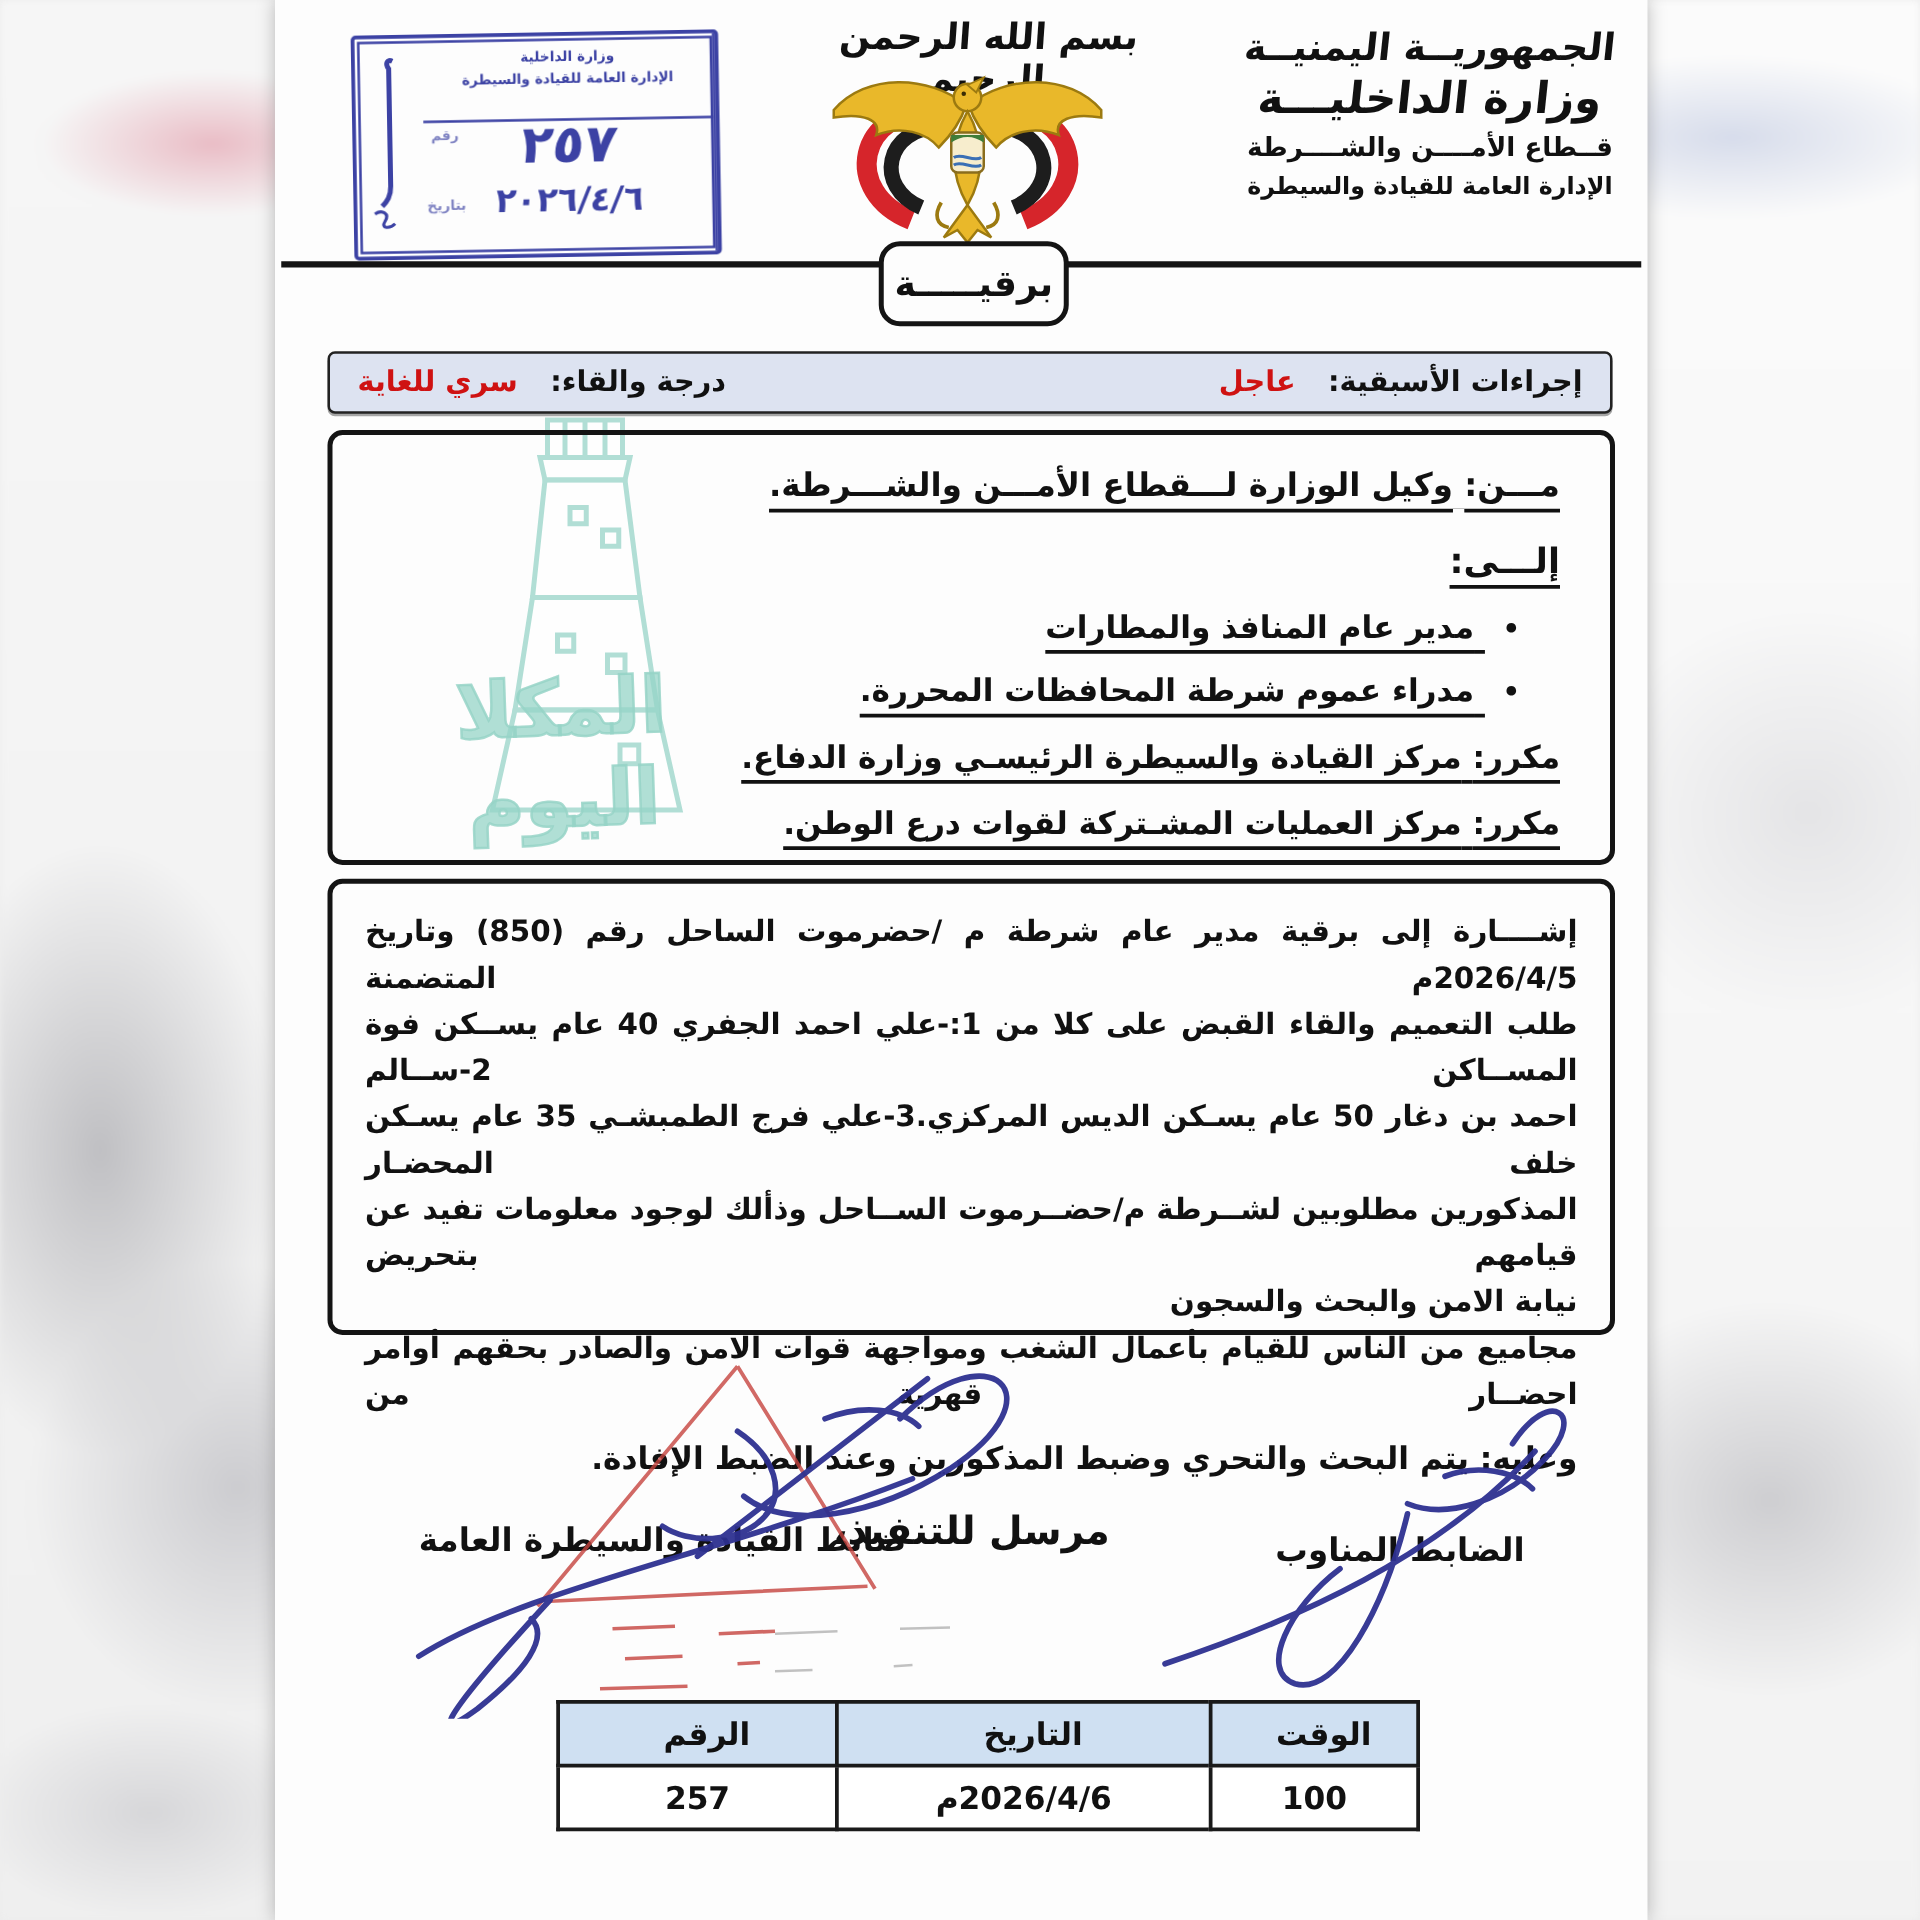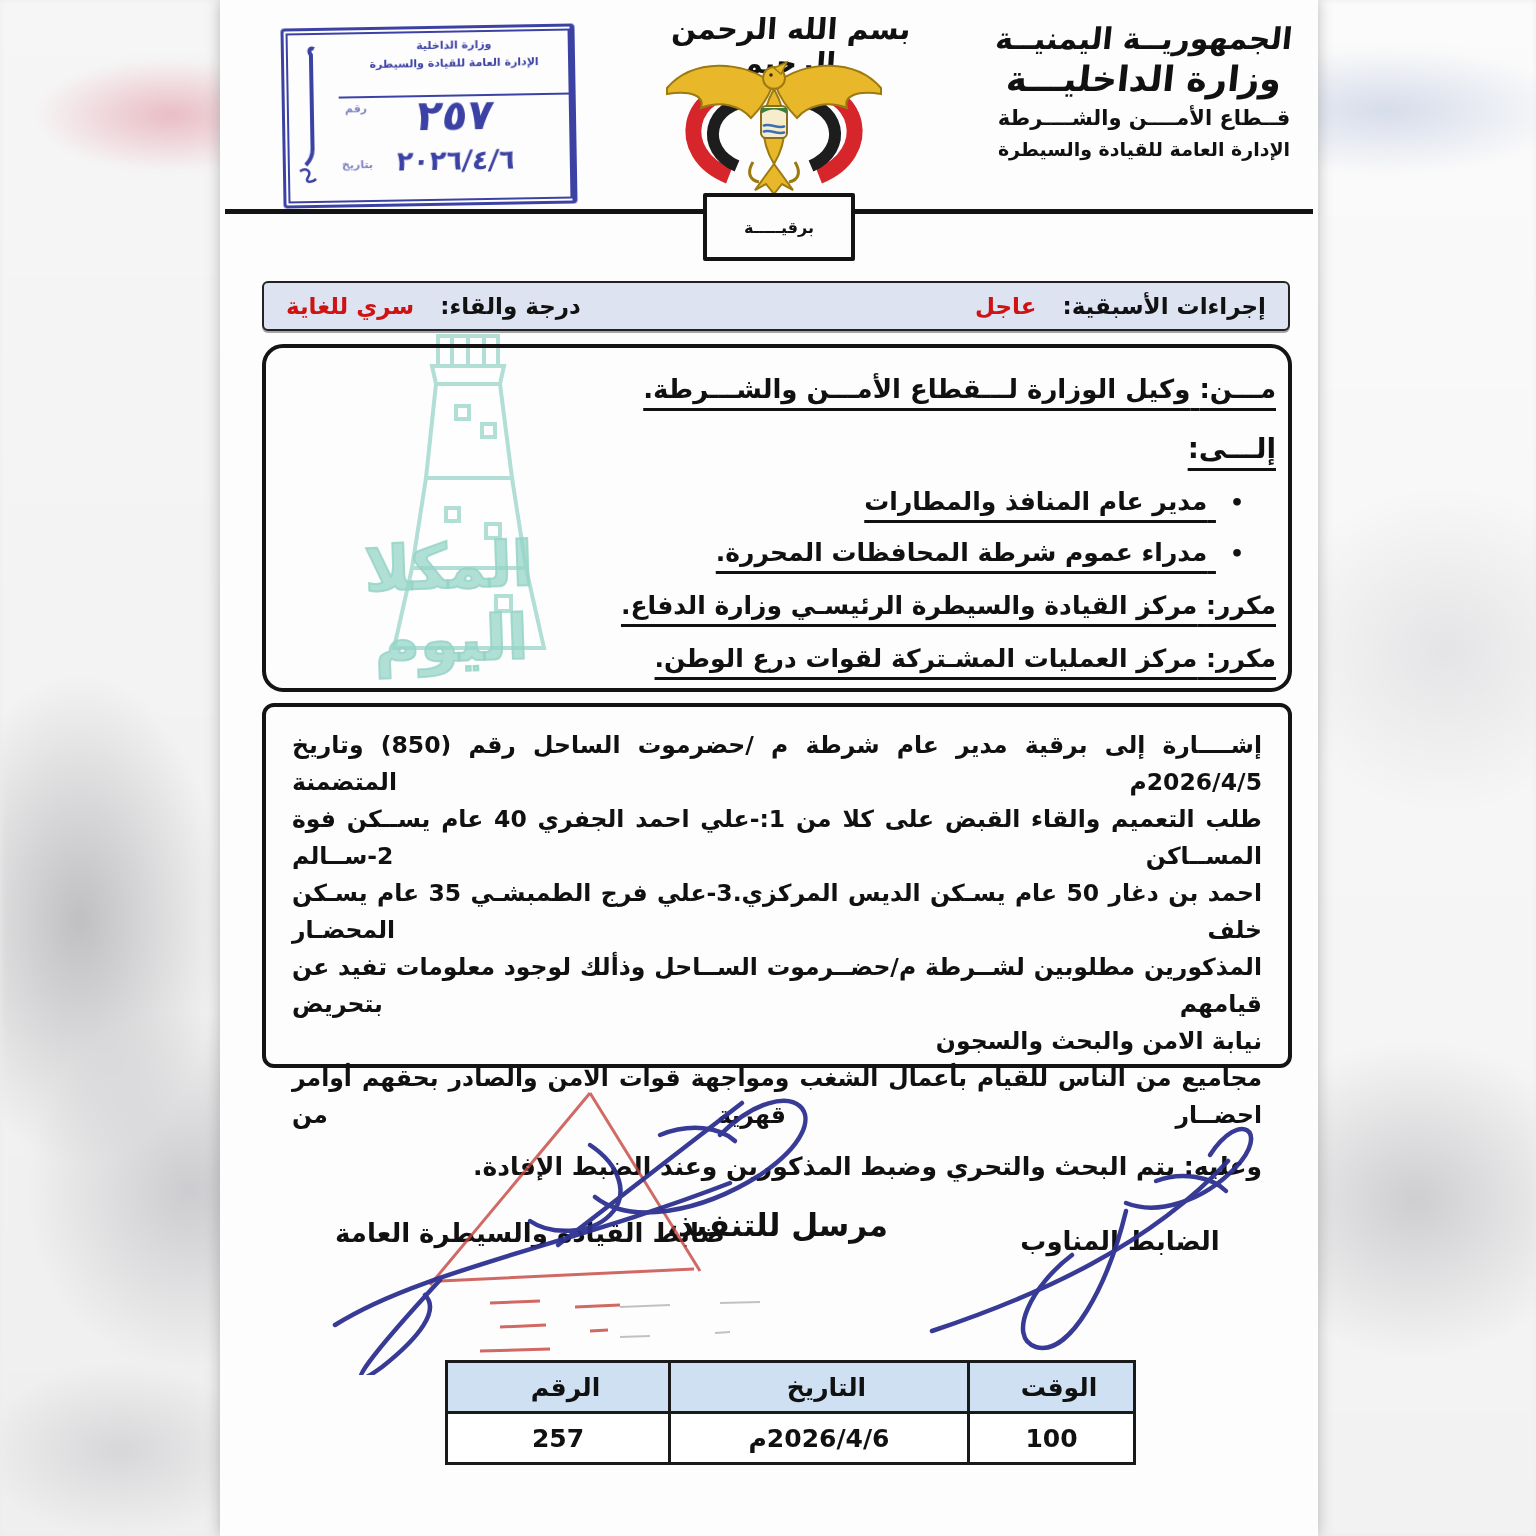--- a/index.html
+++ b/index.html
@@ -70,37 +70,37 @@
   .stamp-num{position:absolute;left:0;right:0;top:62px;text-align:center;
     font-size:42px;font-weight:bold;transform:skewX(-8deg);letter-spacing:5px;}
   .stamp-date{position:absolute;left:0;right:0;top:116px;text-align:center;
     font-size:27px;font-weight:bold;transform:skewX(-6deg);}
   .stamp-lbl{position:absolute;font-size:11px;opacity:.65;font-weight:bold;}
 
   
   .topline{left:5px;top:209px;width:1088px;height:5px;background:#141414;}
   .telegram-badge{
     left:483px;top:193px;width:144px;height:60px;background:#fdfdfd;
-    border:4px solid #141414;border-radius:2px;z-index:2;
+    border:4px solid #141414;border-radius:17px;z-index:2;
     display:flex;align-items:center;justify-content:center;
-    font-size:16px;font-weight:bold;
+    font-size:29px;font-weight:bold;
   }
 
   
   .priority-bar{
     left:42px;top:281px;width:1028px;height:50px;background:#dde3f1;
     border:2px solid #222;border-radius:6px;box-shadow:0 2px 0 rgba(0,0,0,.35);
     display:flex;align-items:center;justify-content:space-between;
     padding:0 22px;box-sizing:border-box;font-size:23px;font-weight:bold;z-index:2;
   }
   .pb-group{display:flex;gap:26px;}
 
   
   .box{border:4px solid #141414;border-radius:12px;box-sizing:border-box;z-index:2;background:transparent;}
-  .routing-box{left:42px;top:344px;width:1030px;height:348px;padding:22px 12px;border-radius:21px;}
+  .routing-box{left:42px;top:344px;width:1030px;height:348px;padding:22px 40px;}
   .r-line{font-size:26px;font-weight:bold;text-decoration:underline;text-underline-offset:10px;text-decoration-thickness:2.5px;}
   .r-from{margin-top:4px;}
   .r-to{margin-top:28px;font-size:28px;}
   .r-bullet{margin-top:22px;margin-right:32px;font-size:25px;}
   .r-bullet .dot{display:inline-block;margin-left:14px;font-size:22px;text-decoration:none;}
   .r-cc{margin-top:24px;font-size:25px;}
 
   
   .body-box{left:42px;top:703px;width:1030px;height:365px;padding:20px 26px;}
   .p-line{font-size:23.5px;font-weight:bold;line-height:37px;text-align:justify;text-align-last:justify;}

